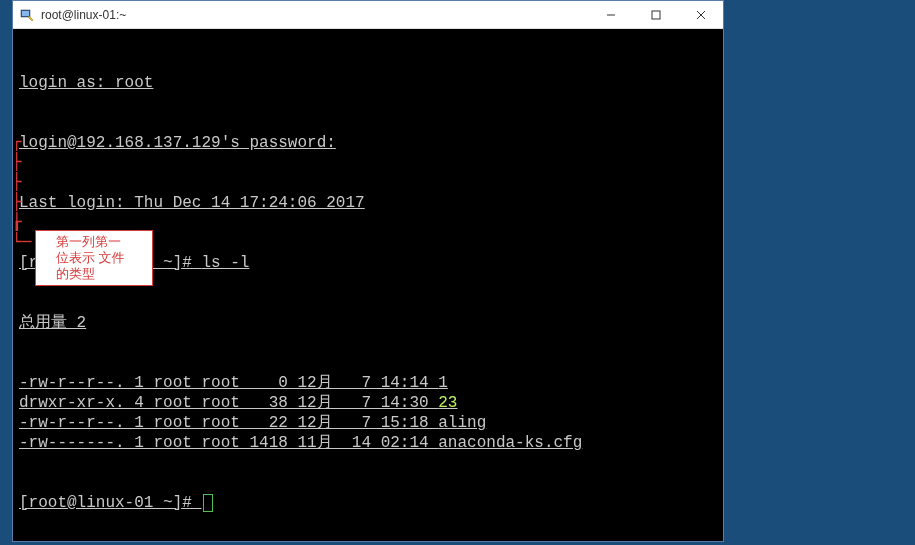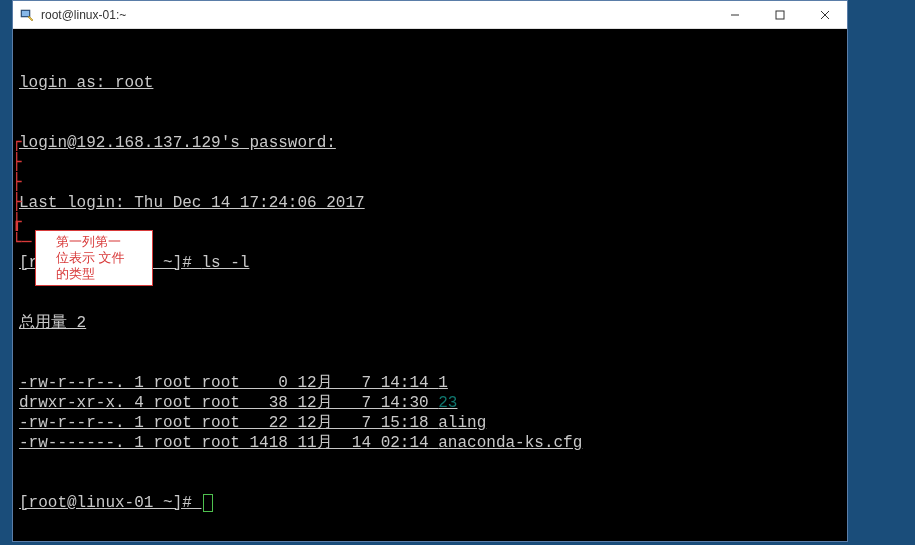--- a/index.html
+++ b/index.html
@@ -8,21 +8,21 @@
       height: 545px;
       background: #1a4d7a;
       font-family: "Segoe UI", Arial, sans-serif;
       position: relative;
       overflow: hidden;
     }
     .window {
       position: absolute;
       top: 0;
       left: 12px;
-      width: 836px;
+      width: 712px;
       height: 542px;
       background: #fff;
       border: 1px solid #5a7da8;
       display: flex;
       flex-direction: column;
     }
     .titlebar {
       height: 28px;
       background: #fff;
       display: flex;
@@ -62,21 +62,21 @@
       font-family: "Consolas", "Courier New", monospace;
       font-size: 16px;
       line-height: 20px;
       color: #c8c8c8;
       position: relative;
       white-space: pre;
       overflow: hidden;
     }
     .term-line { white-space: pre; text-decoration: underline; }
     .dim { color: #c8c8c8; }
-    .blue { color: #0f766e; }
+    .blue { color: #bef264; }
     .annotation-box {
       position: absolute;
       border: 1px solid #d83a3a;
       background: #fff;
       color: #d83a3a;
       font-family: "SimSun", "NSimSun", Arial, sans-serif;
       font-size: 13px;
       padding: 3px 20px;
       line-height: 16px;
       white-space: normal;

